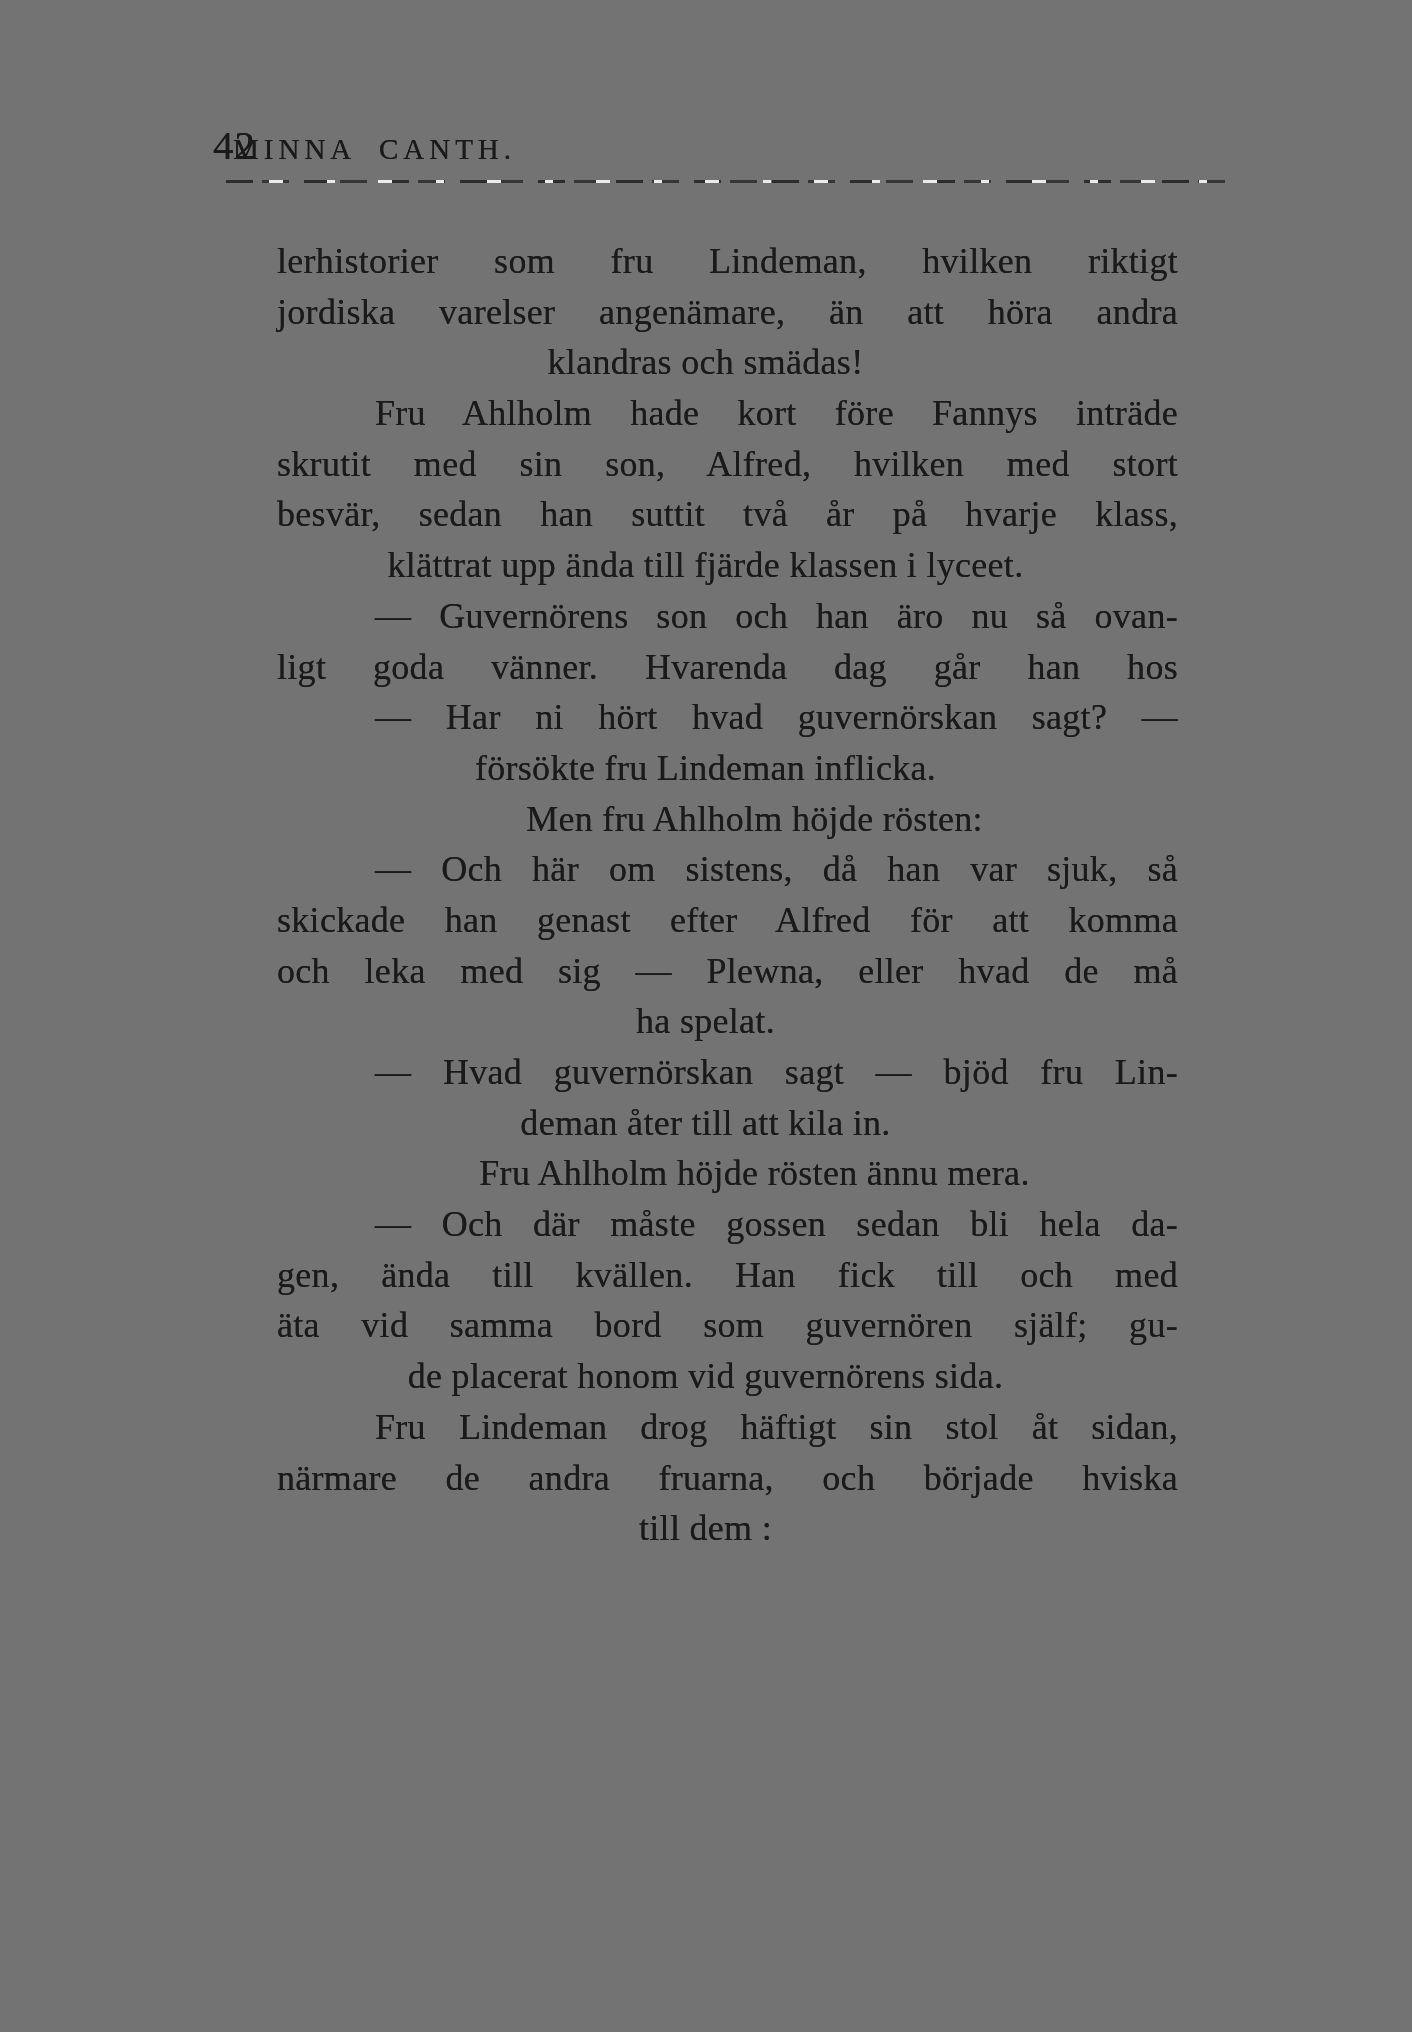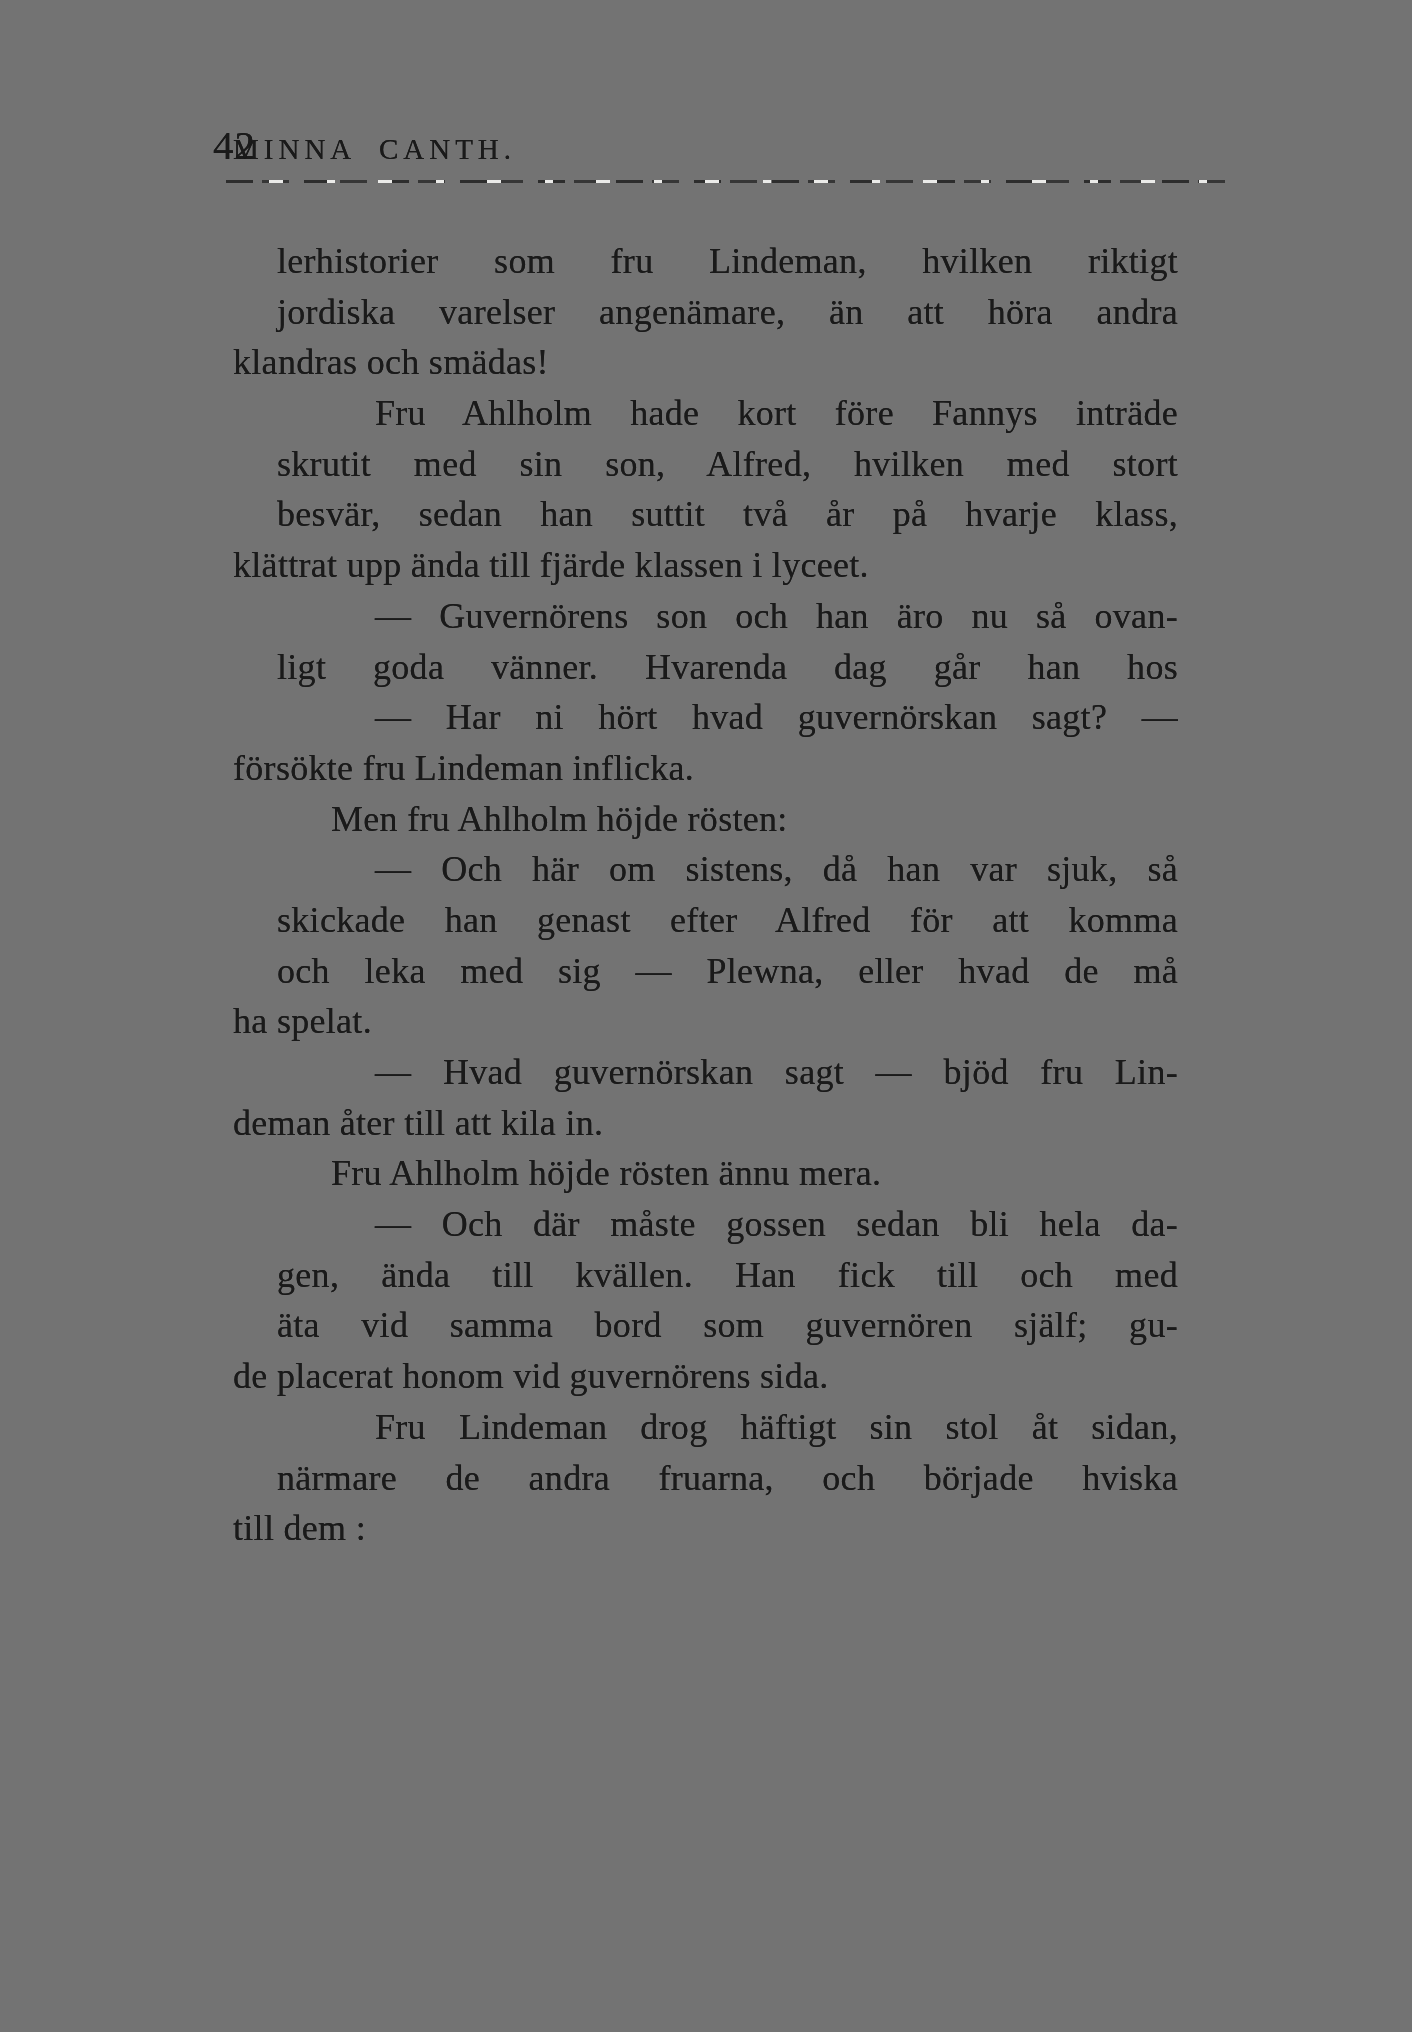--- a/index.html
+++ b/index.html
@@ -55,21 +55,21 @@
     left: 233px;
     top: 236px;
     width: 945px;
   }
   .text-line {
     font-size: 36px;
     line-height: 50.7px;
     height: 50.7px;
     letter-spacing: 0.3px;
     white-space: normal;
-    text-align: left;
+    text-align: center;
     text-shadow: 0 0 0.55px rgba(20,20,20,0.85);
   }
   .text-line.just {
     text-align: justify;
     text-align-last: justify;
     margin-left: 44px;
   }
   .text-line.indent {
     text-indent: 98px;
   }

